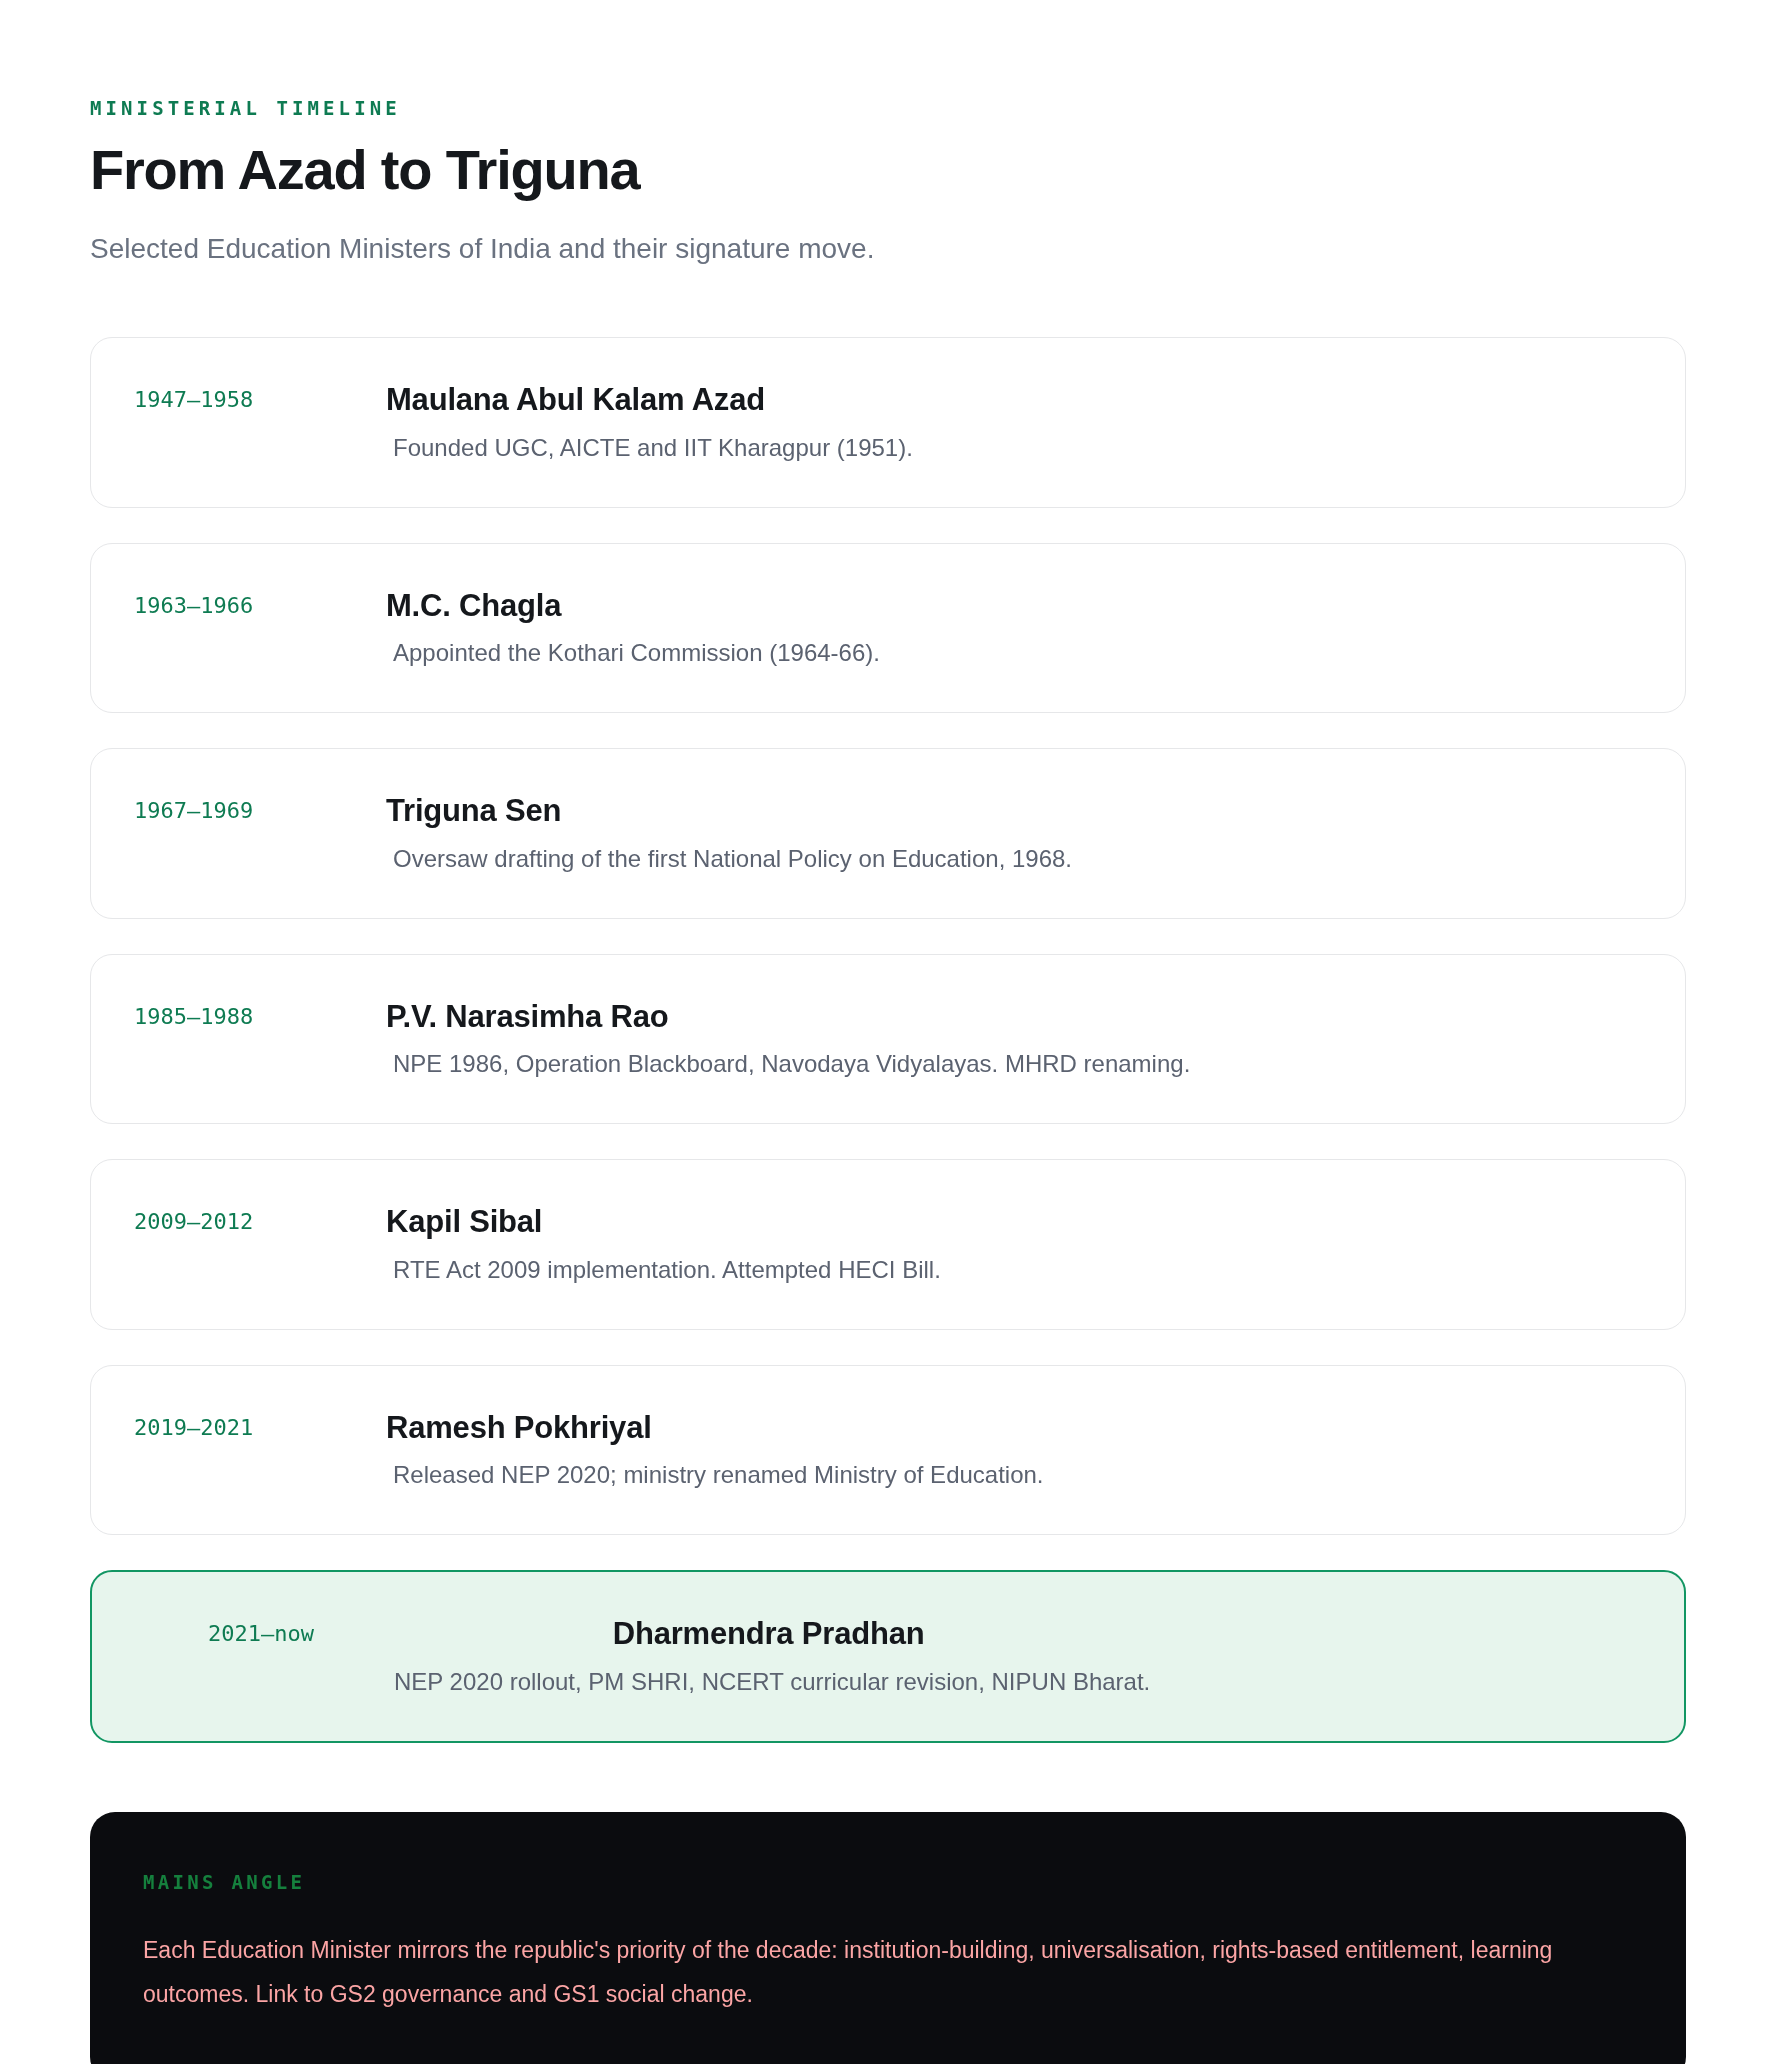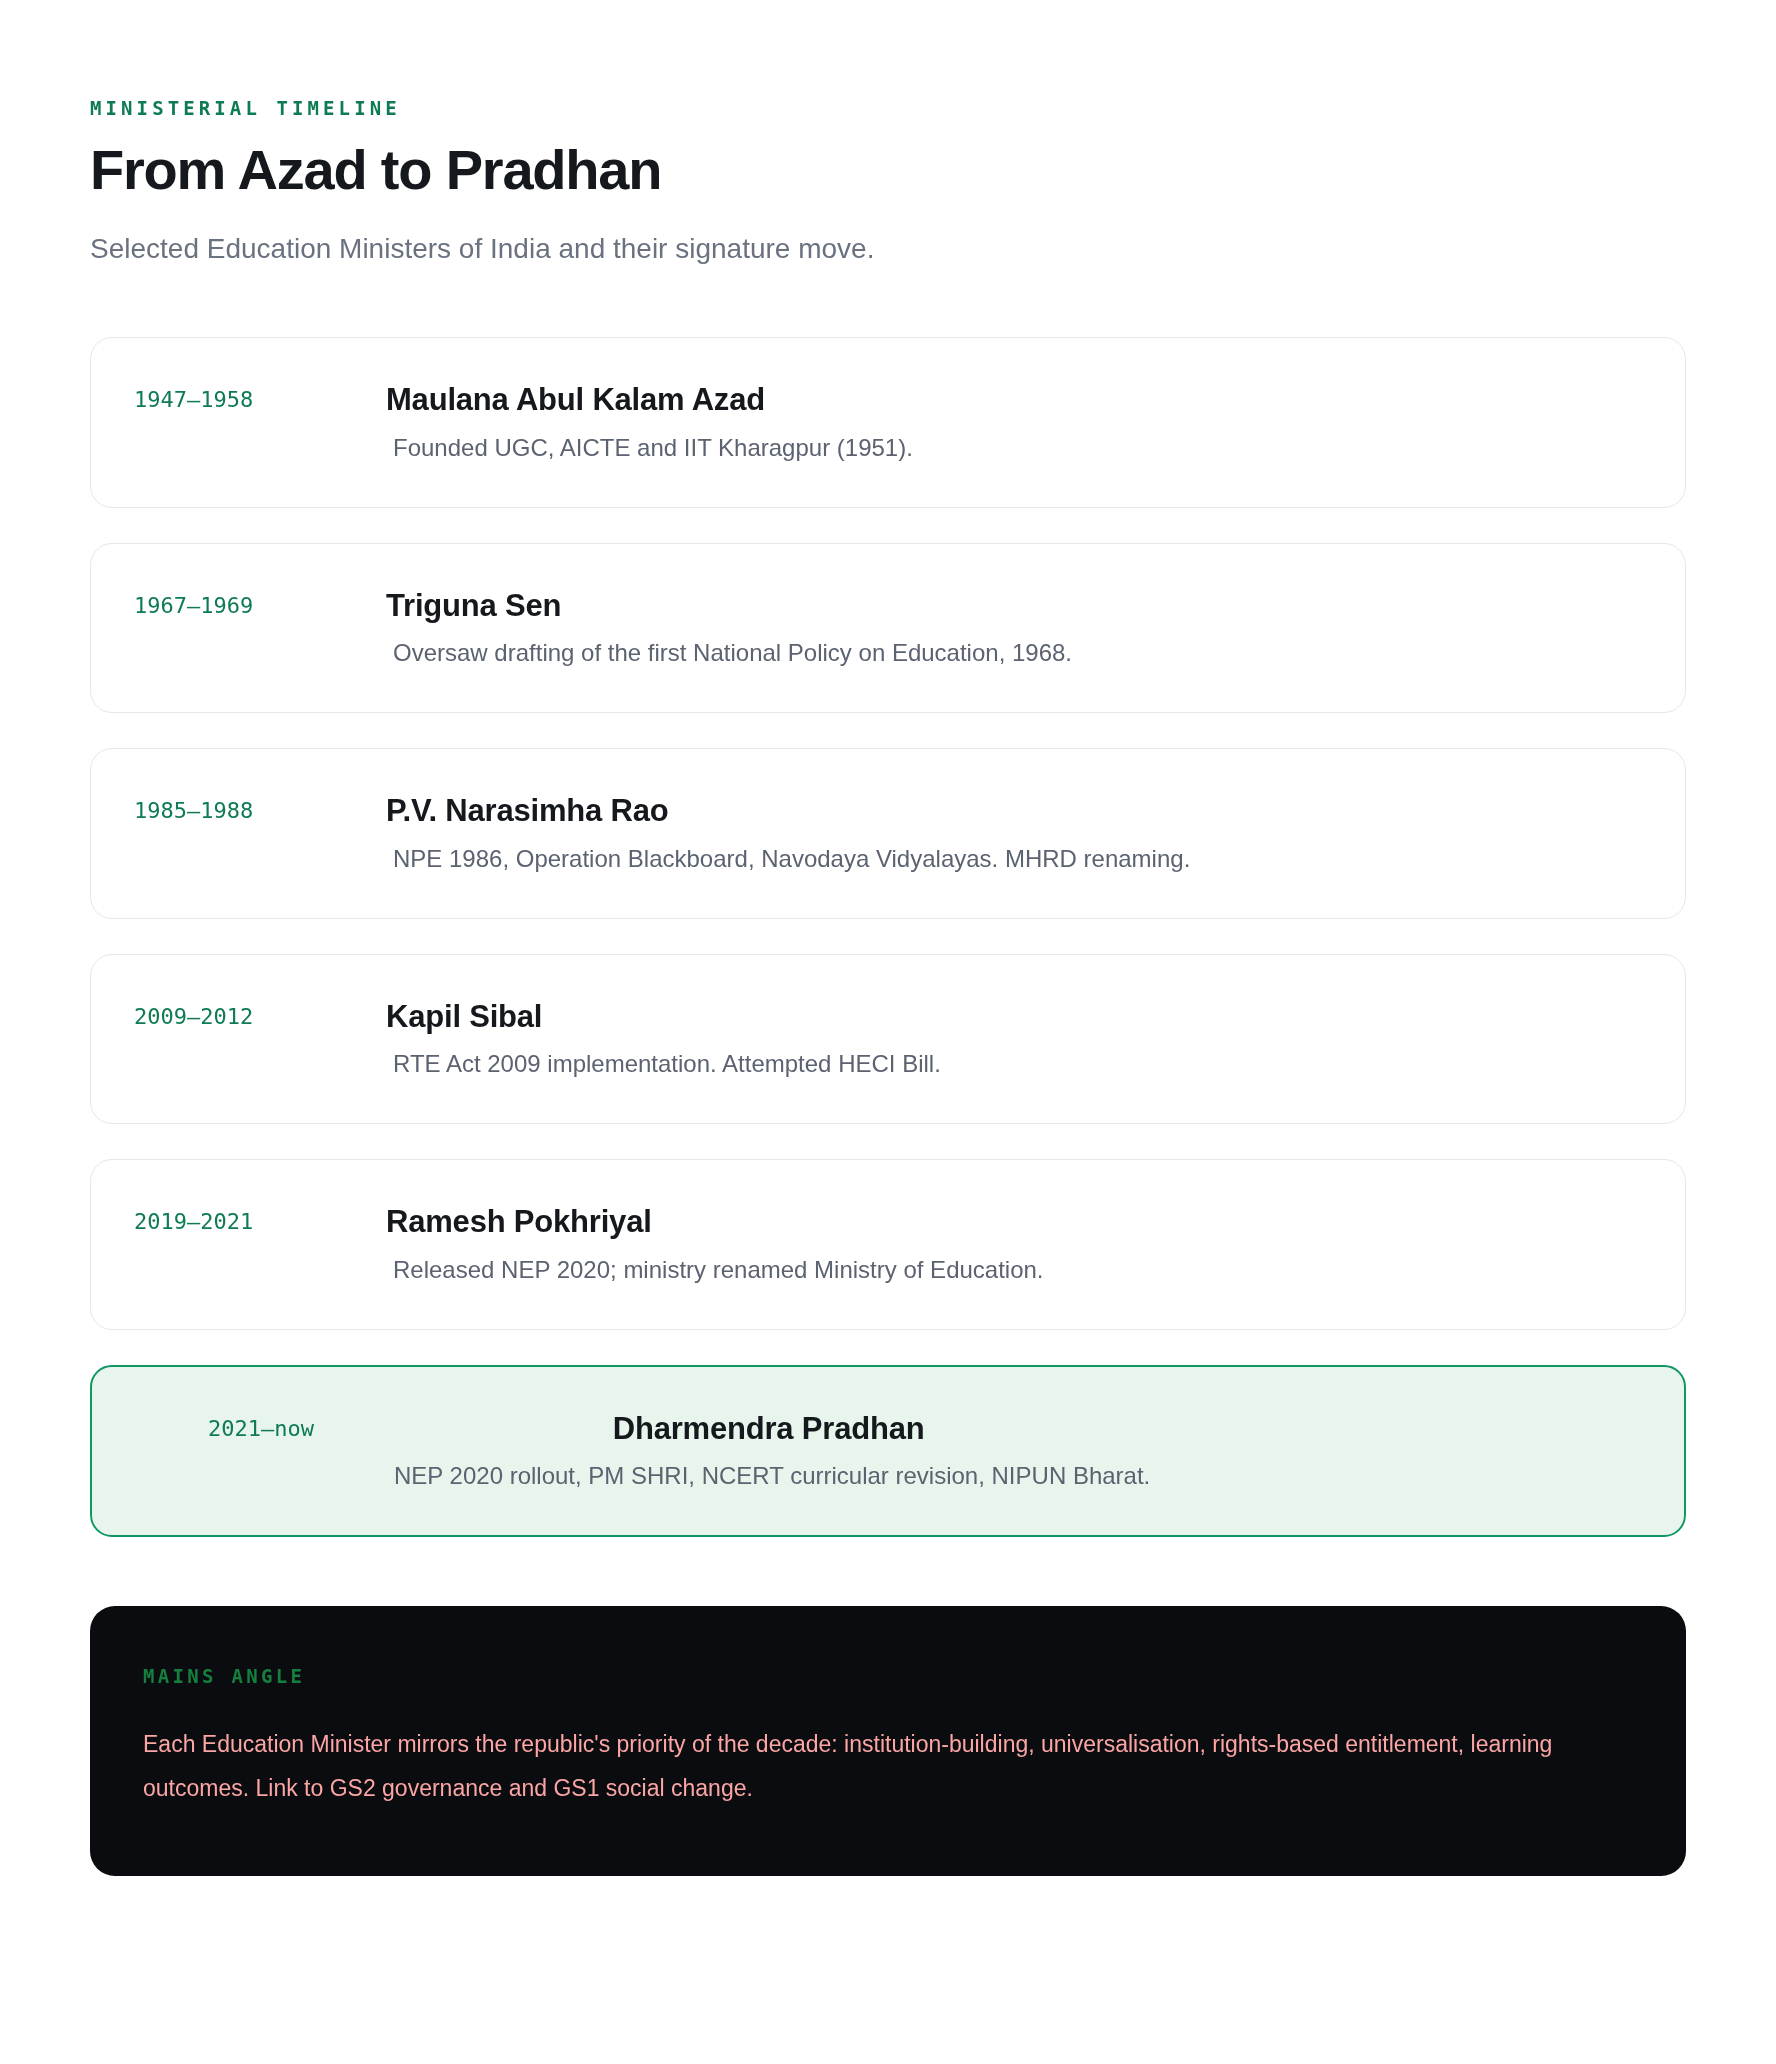--- a/index.html
+++ b/index.html
@@ -90,33 +90,40 @@
     color: #fca5a5;
     max-width: 1472px;
   }
 </style>
 </head>
 <body>
 
 <div class="page">
 
   <div class="eyebrow">MINISTERIAL TIMELINE</div>
-  <h1 class="title">From Azad to Pradhan</h1>
+  <h1 class="title">From Azad to Triguna</h1>
   <p class="subtitle">Selected Education Ministers of India and their signature move.</p>
 
   <div class="cards">
 
     <div class="card">
       <div class="year">1947–1958</div>
       <div class="content">
         <div class="name">Maulana Abul Kalam Azad</div>
         <div class="move">Founded UGC, AICTE and IIT Kharagpur (1951).</div>
       </div>
     </div>
 
+    <div class="card">
+      <div class="year">1963–1966</div>
+      <div class="content">
+        <div class="name">M.C. Chagla</div>
+        <div class="move">Appointed the Kothari Commission (1964-66).</div>
+      </div>
+    </div>
 
     <div class="card">
       <div class="year">1967–1969</div>
       <div class="content">
         <div class="name">Triguna Sen</div>
         <div class="move">Oversaw drafting of the first National Policy on Education, 1968.</div>
       </div>
     </div>
 
     <div class="card">

